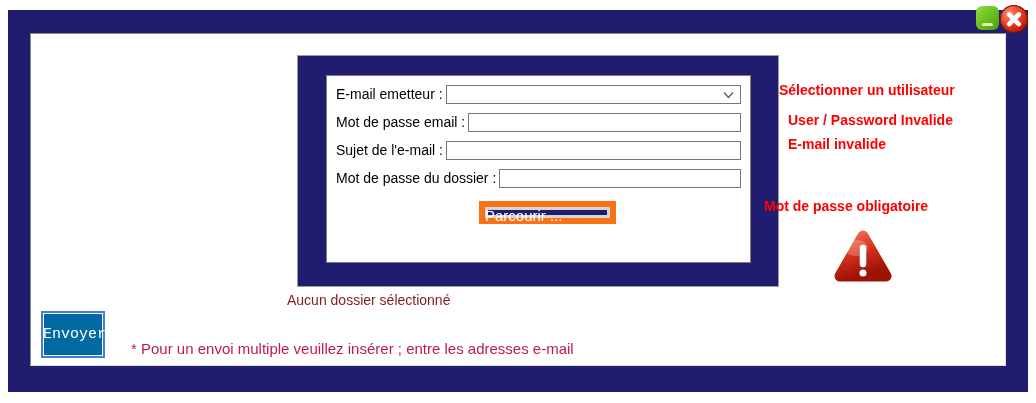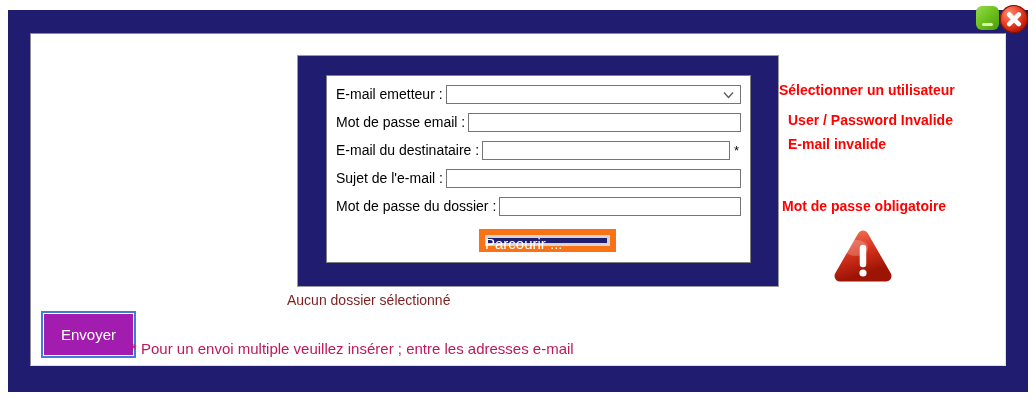--- a/index.html
+++ b/index.html
@@ -46,29 +46,29 @@
             width:137px; height:23px; background:#201d71; color:#ffffff;
             font-family:"Liberation Sans", sans-serif; font-size:15px;
             border:6px solid #f97316; box-shadow:inset 0 0 0 3px #d5d5d5;
             text-align:left; line-height:17px; cursor:pointer; }
 
   
   .msg { position:absolute; color:#ff0000; font-size:14px; white-space:nowrap;font-weight:bold; }
   .msg-1 { left:748px; top:48px; }
   .msg-2 { left:757px; top:78px; }
   .msg-3 { left:757px; top:102px; }
-  .msg-4 { left:751px; top:164px; }
+  .msg-4 { left:733px; top:164px; }
   .warn { position:absolute; left:801px; top:192px; width:62px; height:64px; }
 
   
   .status { position:absolute; left:256px; top:258px; font-size:14px; color:#7f1d1d; }
-  .send { position:absolute; left:10px; top:277px; width:95px; height:47px;
-          background:#a21caf; border:2px solid #3e7ed6;
+  .send { position:absolute; left:10px; top:277px; width:64px; height:47px;
+          background:#0369a1; border:2px solid #3e7ed6;
           box-shadow:inset 0 0 0 1px #ffffff;
-          color:#ffffff; font-family:Liberation Sans, sans-serif; font-size:15px;
+          color:#ffffff; font-family:Liberation Mono, monospace; font-size:15px;
           text-align:center; cursor:pointer; }
   .footnote { position:absolute; left:100px; top:306px; font-size:15px; color:#be185d;
               white-space:nowrap; }
 </style>
 </head>
 <body>
 
 <div class="frame">
   <div class="client">
 
@@ -84,25 +84,20 @@
                 </svg>
             </span>
           </div>
         </div>
 
         <div class="row">
           <span class="lbl">Mot de passe email :</span>
           <input type="text" value="" style="">
         </div>
 
-        <div class="row">
-          <span class="lbl">E-mail du destinataire :</span>
-          <input type="text" value="" style="">
-          <span class="req">*</span>
-        </div>
 
         <div class="row">
           <span class="lbl">Sujet de l'e-mail :</span>
           <input type="text" value="" style="">
         </div>
 
         <div class="row">
           <span class="lbl">Mot de passe du dossier :</span>
           <input type="text" value="" style="">
         </div>

